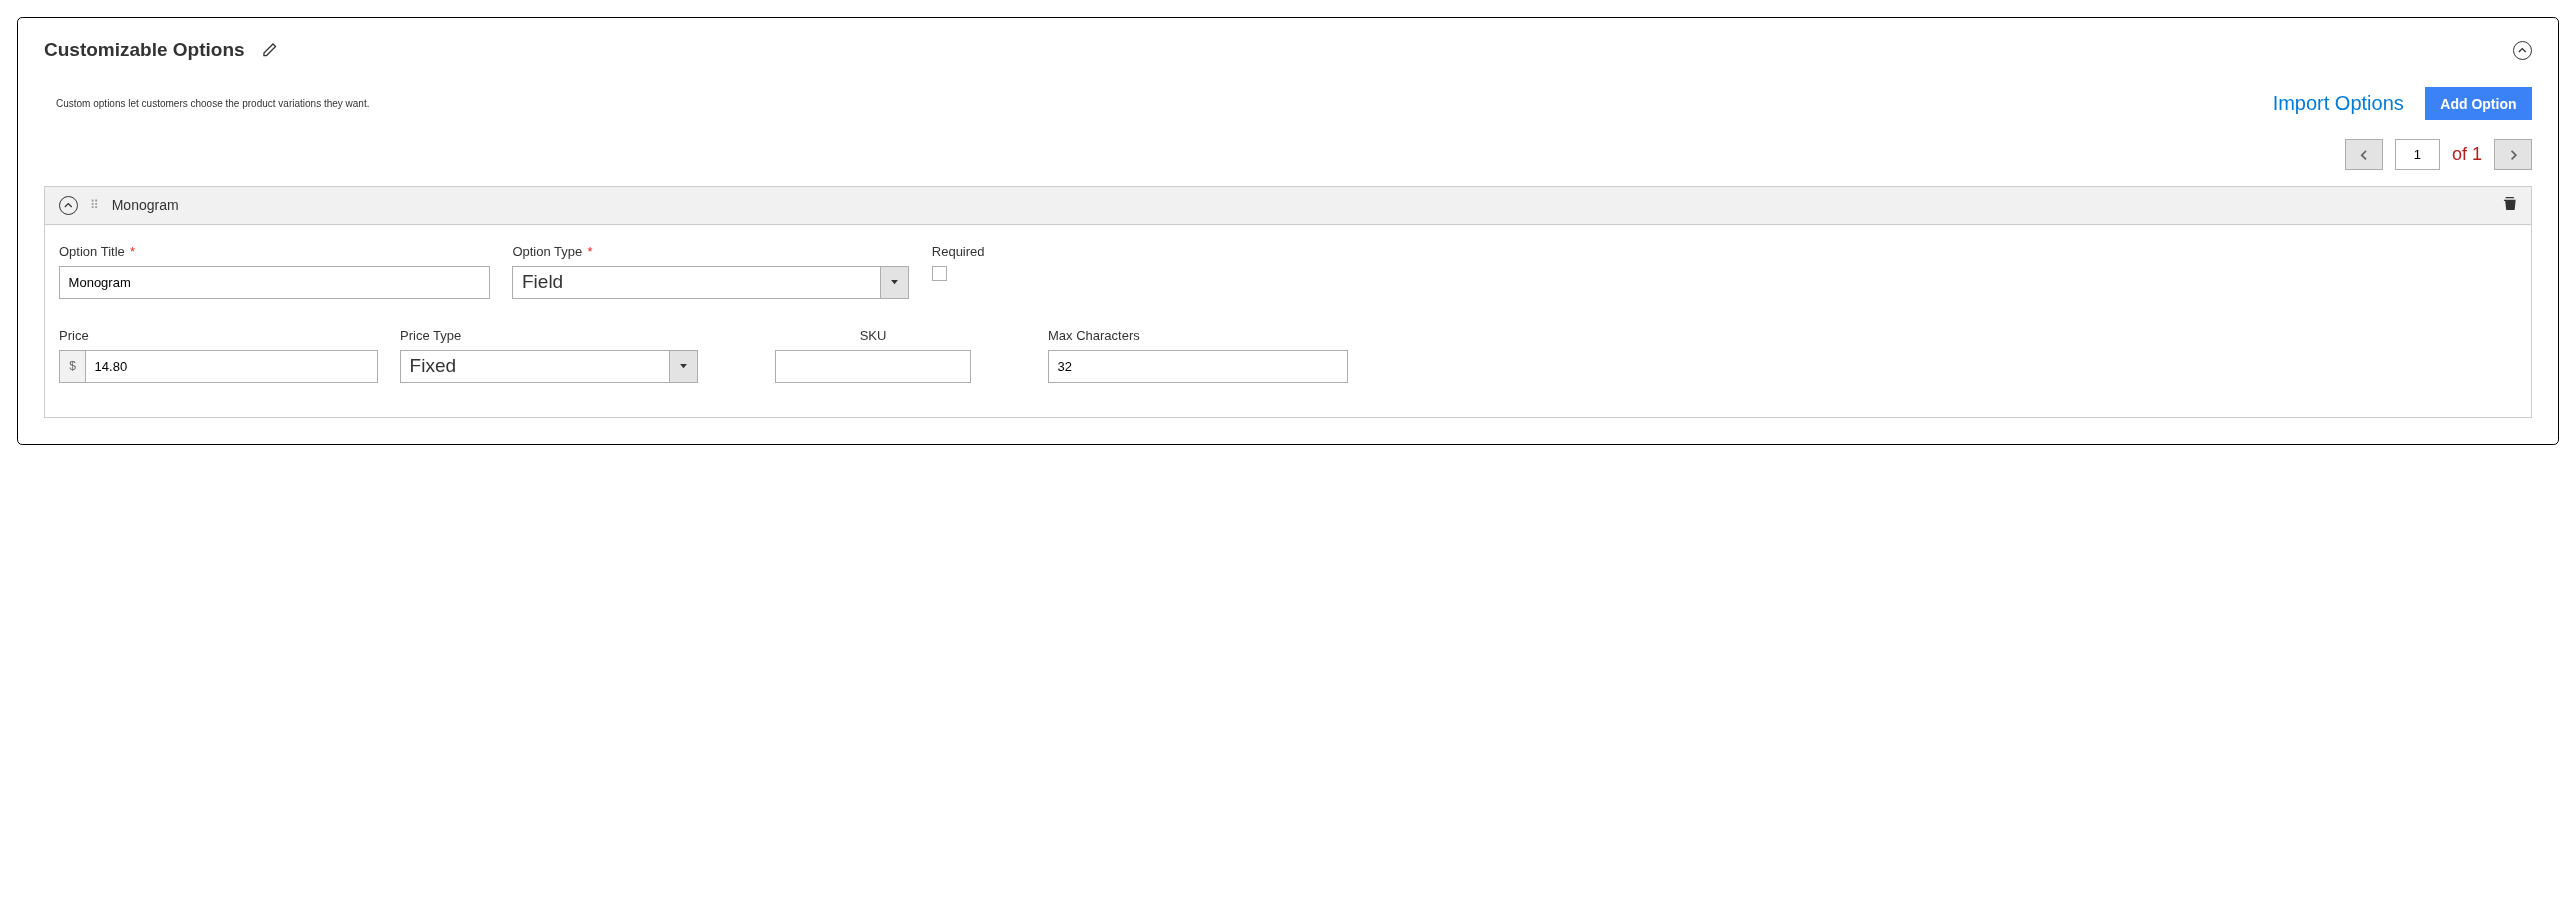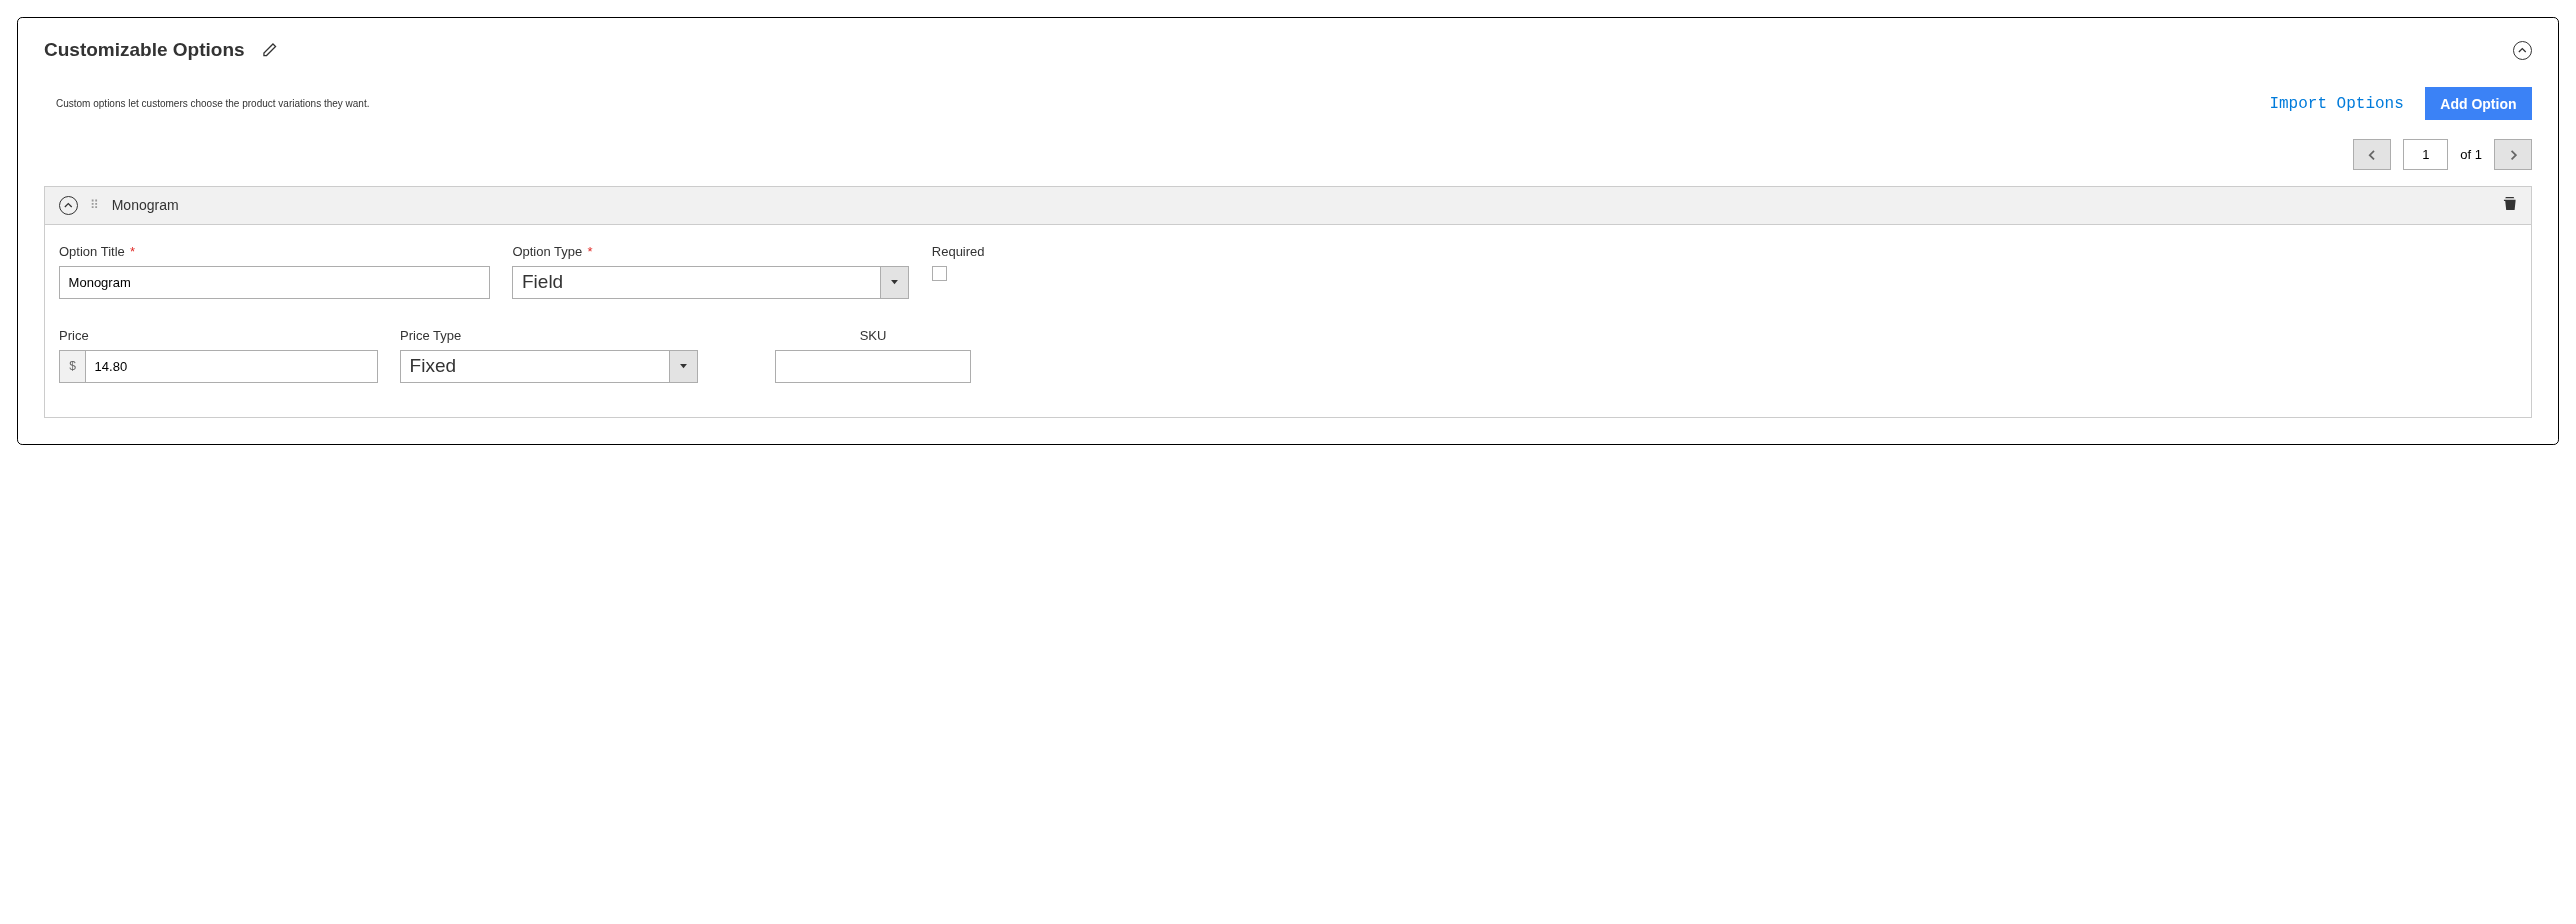--- a/index.html
+++ b/index.html
@@ -51,23 +51,22 @@
     font-size: 10px;
     color: #333;
   }
   .actions-right {
     display: flex;
     align-items: center;
     gap: 21px;
   }
   .link {
     color: #007bdb;
-    font-size: 16px;
+    font-size: 20px;
     cursor: pointer;
-    font-family: Liberation Mono, monospace;
   }
   .btn-primary {
     background: #3b82f6;
     color: #fff;
     padding: 8.6px 15.5px;
     font-size: 14px;
     font-weight: 600;
     border: none;
     cursor: pointer;
   }
@@ -85,22 +84,22 @@
     display:flex; align-items:center; justify-content:center;
     cursor: pointer;
   }
   .page-input {
     width: 45px; height: 31px;
     border: 0.9px solid #adadad;
     text-align: center;
     font-size: 13px;
   }
   .page-label {
-    font-size: 13px;
-    color: #000000;
+    font-size: 18px;
+    color: #b91c1c;
   }
   .option-block {
     border: 0.9px solid #ccc;
   }
   .option-header {
     display: flex;
     align-items: center;
     justify-content: space-between;
     background: #f1f1f1;
     border-bottom: 0.9px solid #ccc;
@@ -312,19 +311,23 @@
                 </svg>
             </div>
           </div>
         </div>
 
         <div class="field w-sku">
           <span class="field-label">SKU</span>
           <input class="text-input" value="" style="">
         </div>
 
+        <div class="field w-max">
+          <span class="field-label">Max Characters</span>
+          <input class="text-input" value="32" style="">
+        </div>
       </div>
 
     </div>
   </div>
 
 </div>
 
 
 </body></html>

